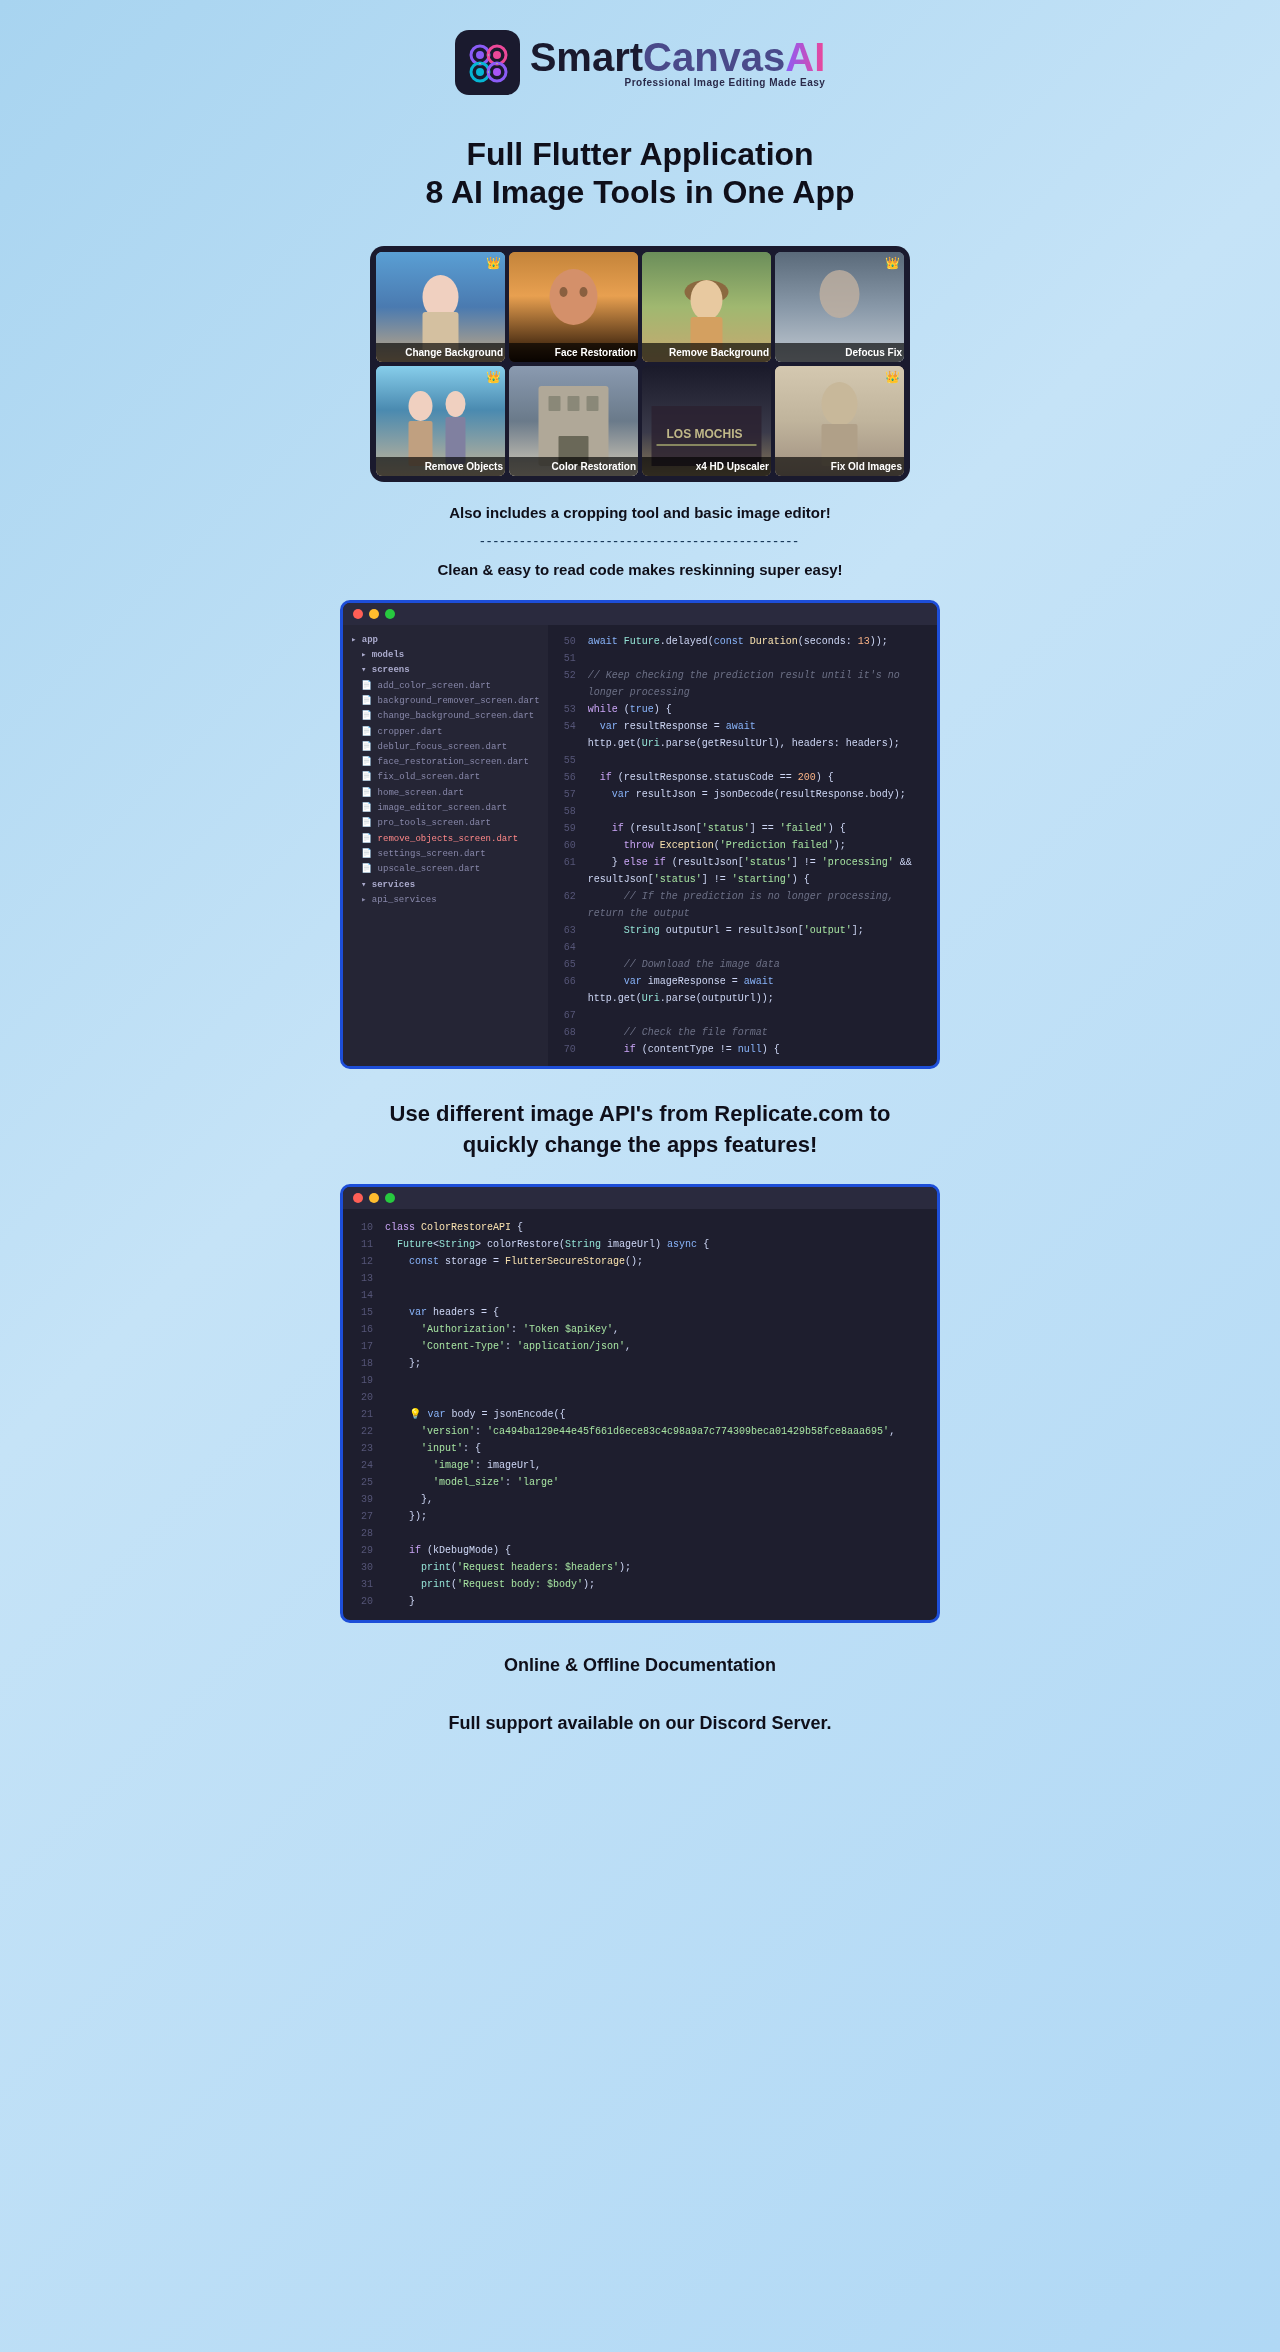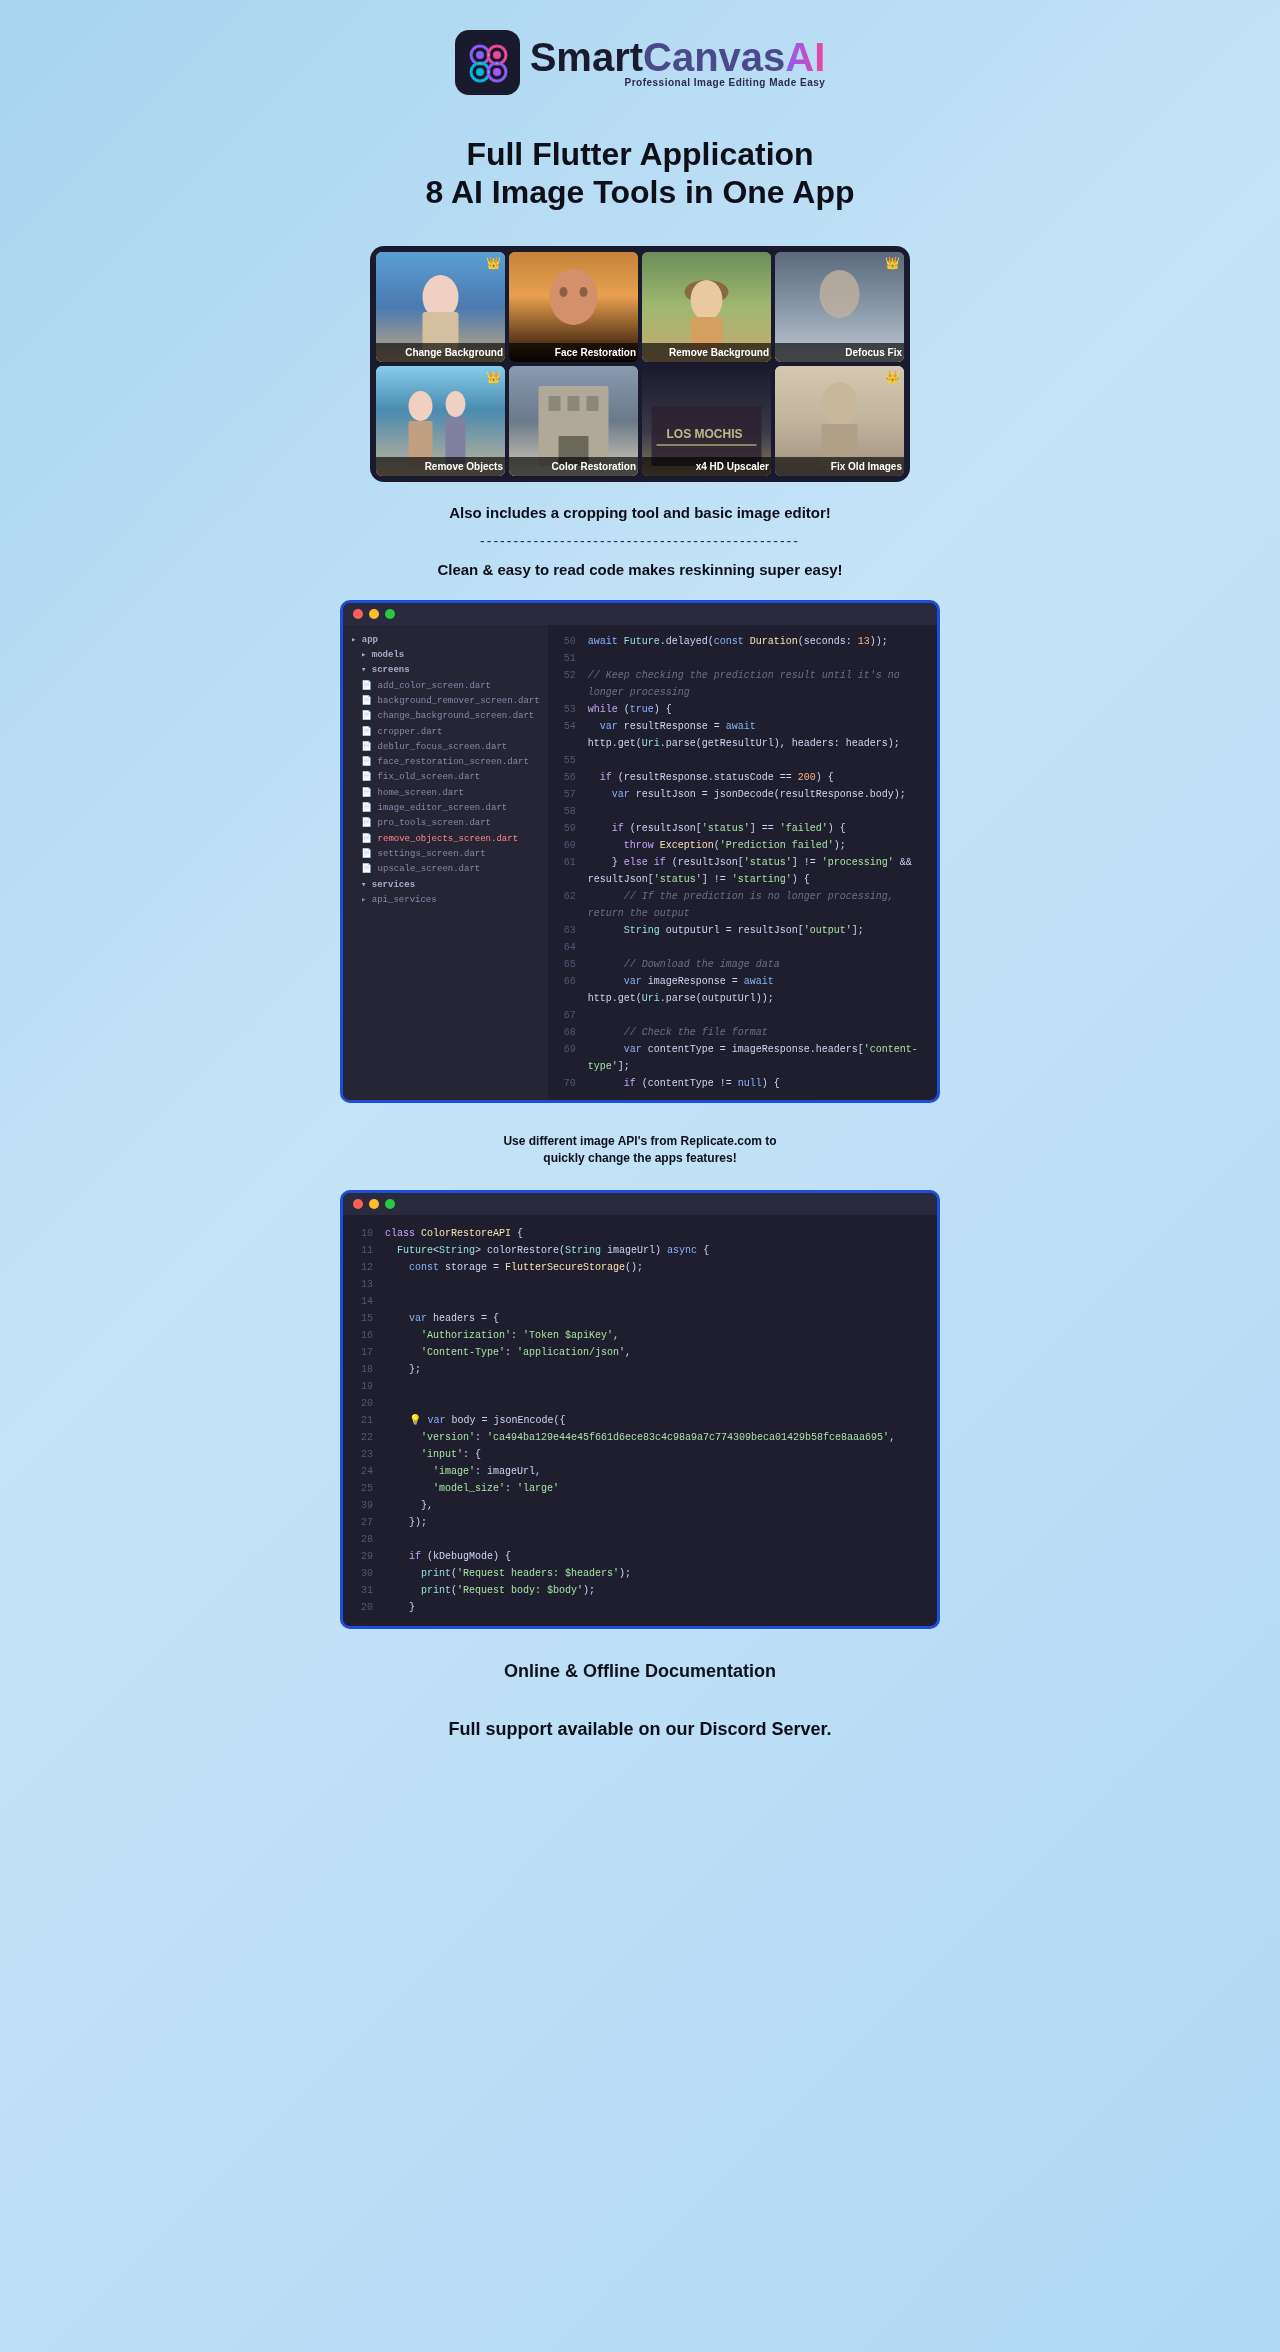--- a/index.html
+++ b/index.html
@@ -183,21 +183,21 @@
     
     .kw-blue { color: #89b4fa; }
     .kw-yellow { color: #f9e2af; }
     .kw-teal { color: #94e2d5; }
     .kw-pink { color: #cba6f7; }
     .kw-comment { color: #6c7086; font-style: italic; }
     .kw-string { color: #a6e3a1; }
     .kw-orange { color: #fab387; }
 
     .description-text {
-      font-size: 12px;
+      font-size: 22px;
       font-weight: 800;
       color: #0f0f1a;
       text-align: center;
       margin: 16px 0 10px;
       line-height: 1.4;
     }
 
     .bottom-text {
       font-size: 18px;
       font-weight: 800;
@@ -571,24 +571,20 @@
         </div>
         <div class="code-line">
           <span class="line-num">67</span>
           <span class="line-content">&nbsp;</span>
         </div>
         <div class="code-line">
           <span class="line-num">68</span>
           <span class="line-content kw-comment">&nbsp;&nbsp;&nbsp;&nbsp;&nbsp;&nbsp;// Check the file format</span>
         </div>
         <div class="code-line">
-          <span class="line-num">69</span>
-          <span class="line-content">&nbsp;&nbsp;&nbsp;&nbsp;&nbsp;&nbsp;<span class="kw-blue">var</span> contentType = imageResponse.headers[<span class="kw-string">'content-type'</span>];</span>
-        </div>
-        <div class="code-line">
           <span class="line-num">70</span>
           <span class="line-content">&nbsp;&nbsp;&nbsp;&nbsp;&nbsp;&nbsp;<span class="kw-pink">if</span> (contentType != <span class="kw-blue">null</span>) {</span>
         </div>
       </div>
     </div>
   </div>
 
   <div class="description-text">
     <span>Use different image API's from Replicate.com to</span><br>
     <span>quickly change the apps features!</span>

